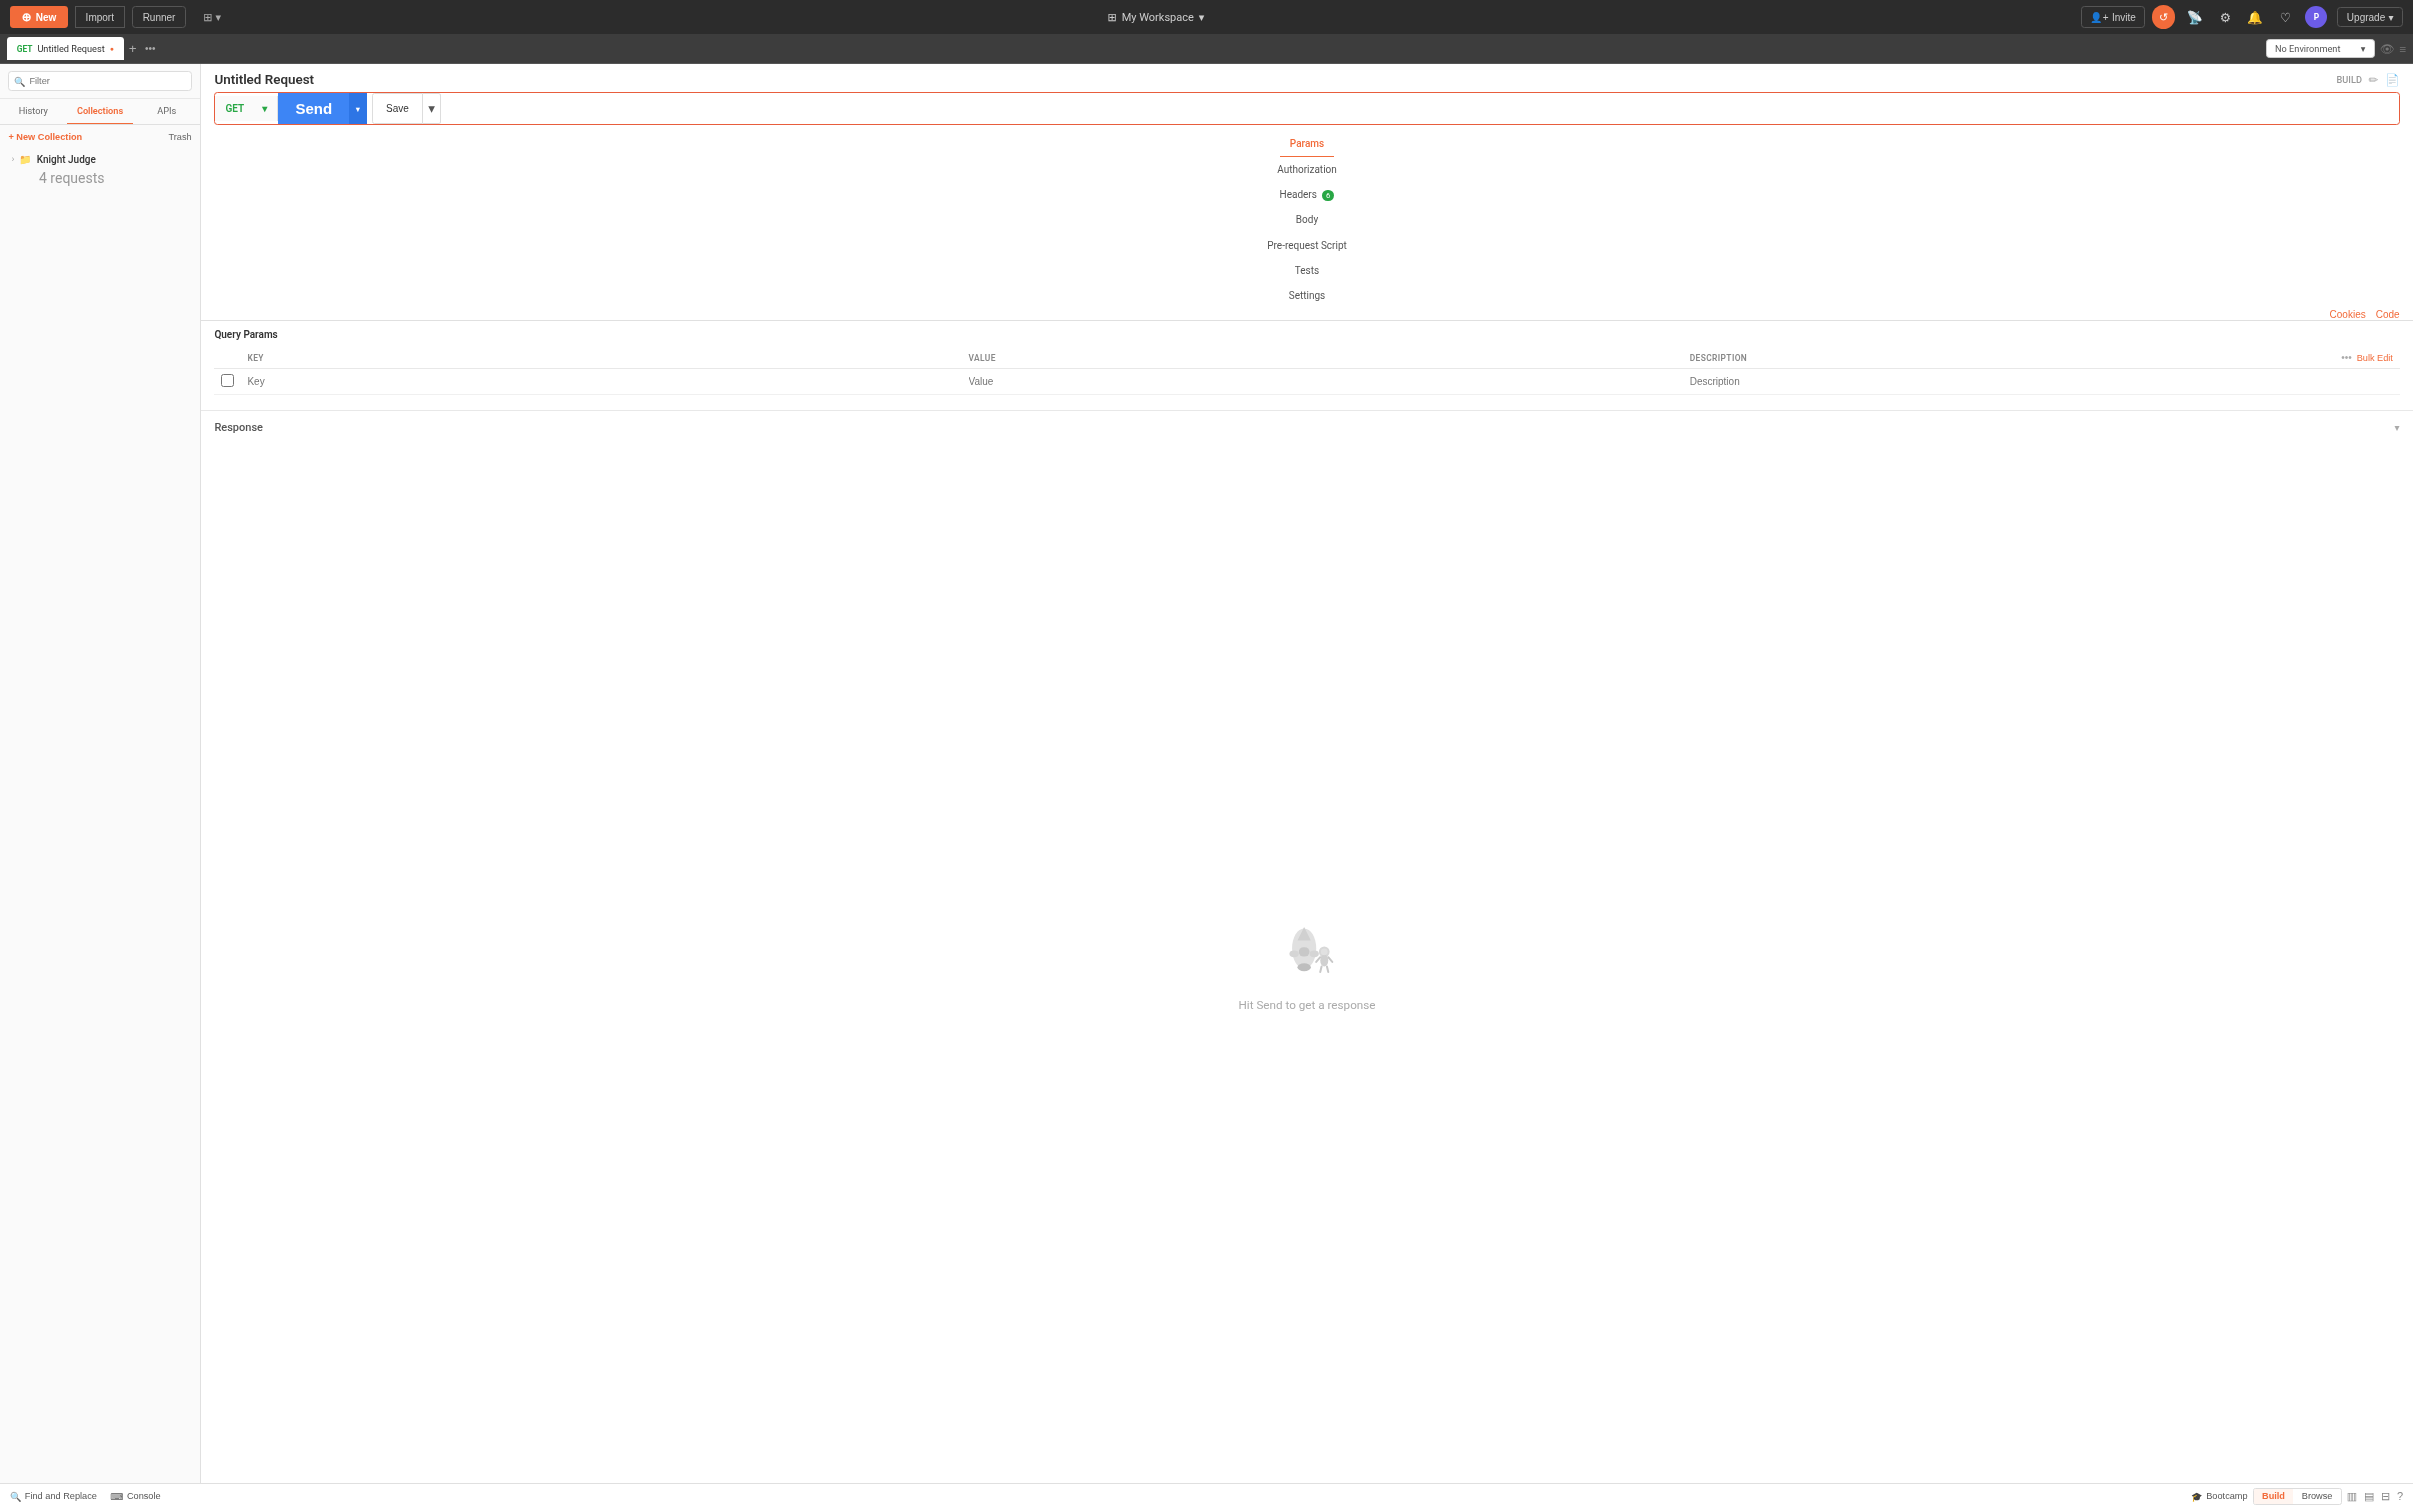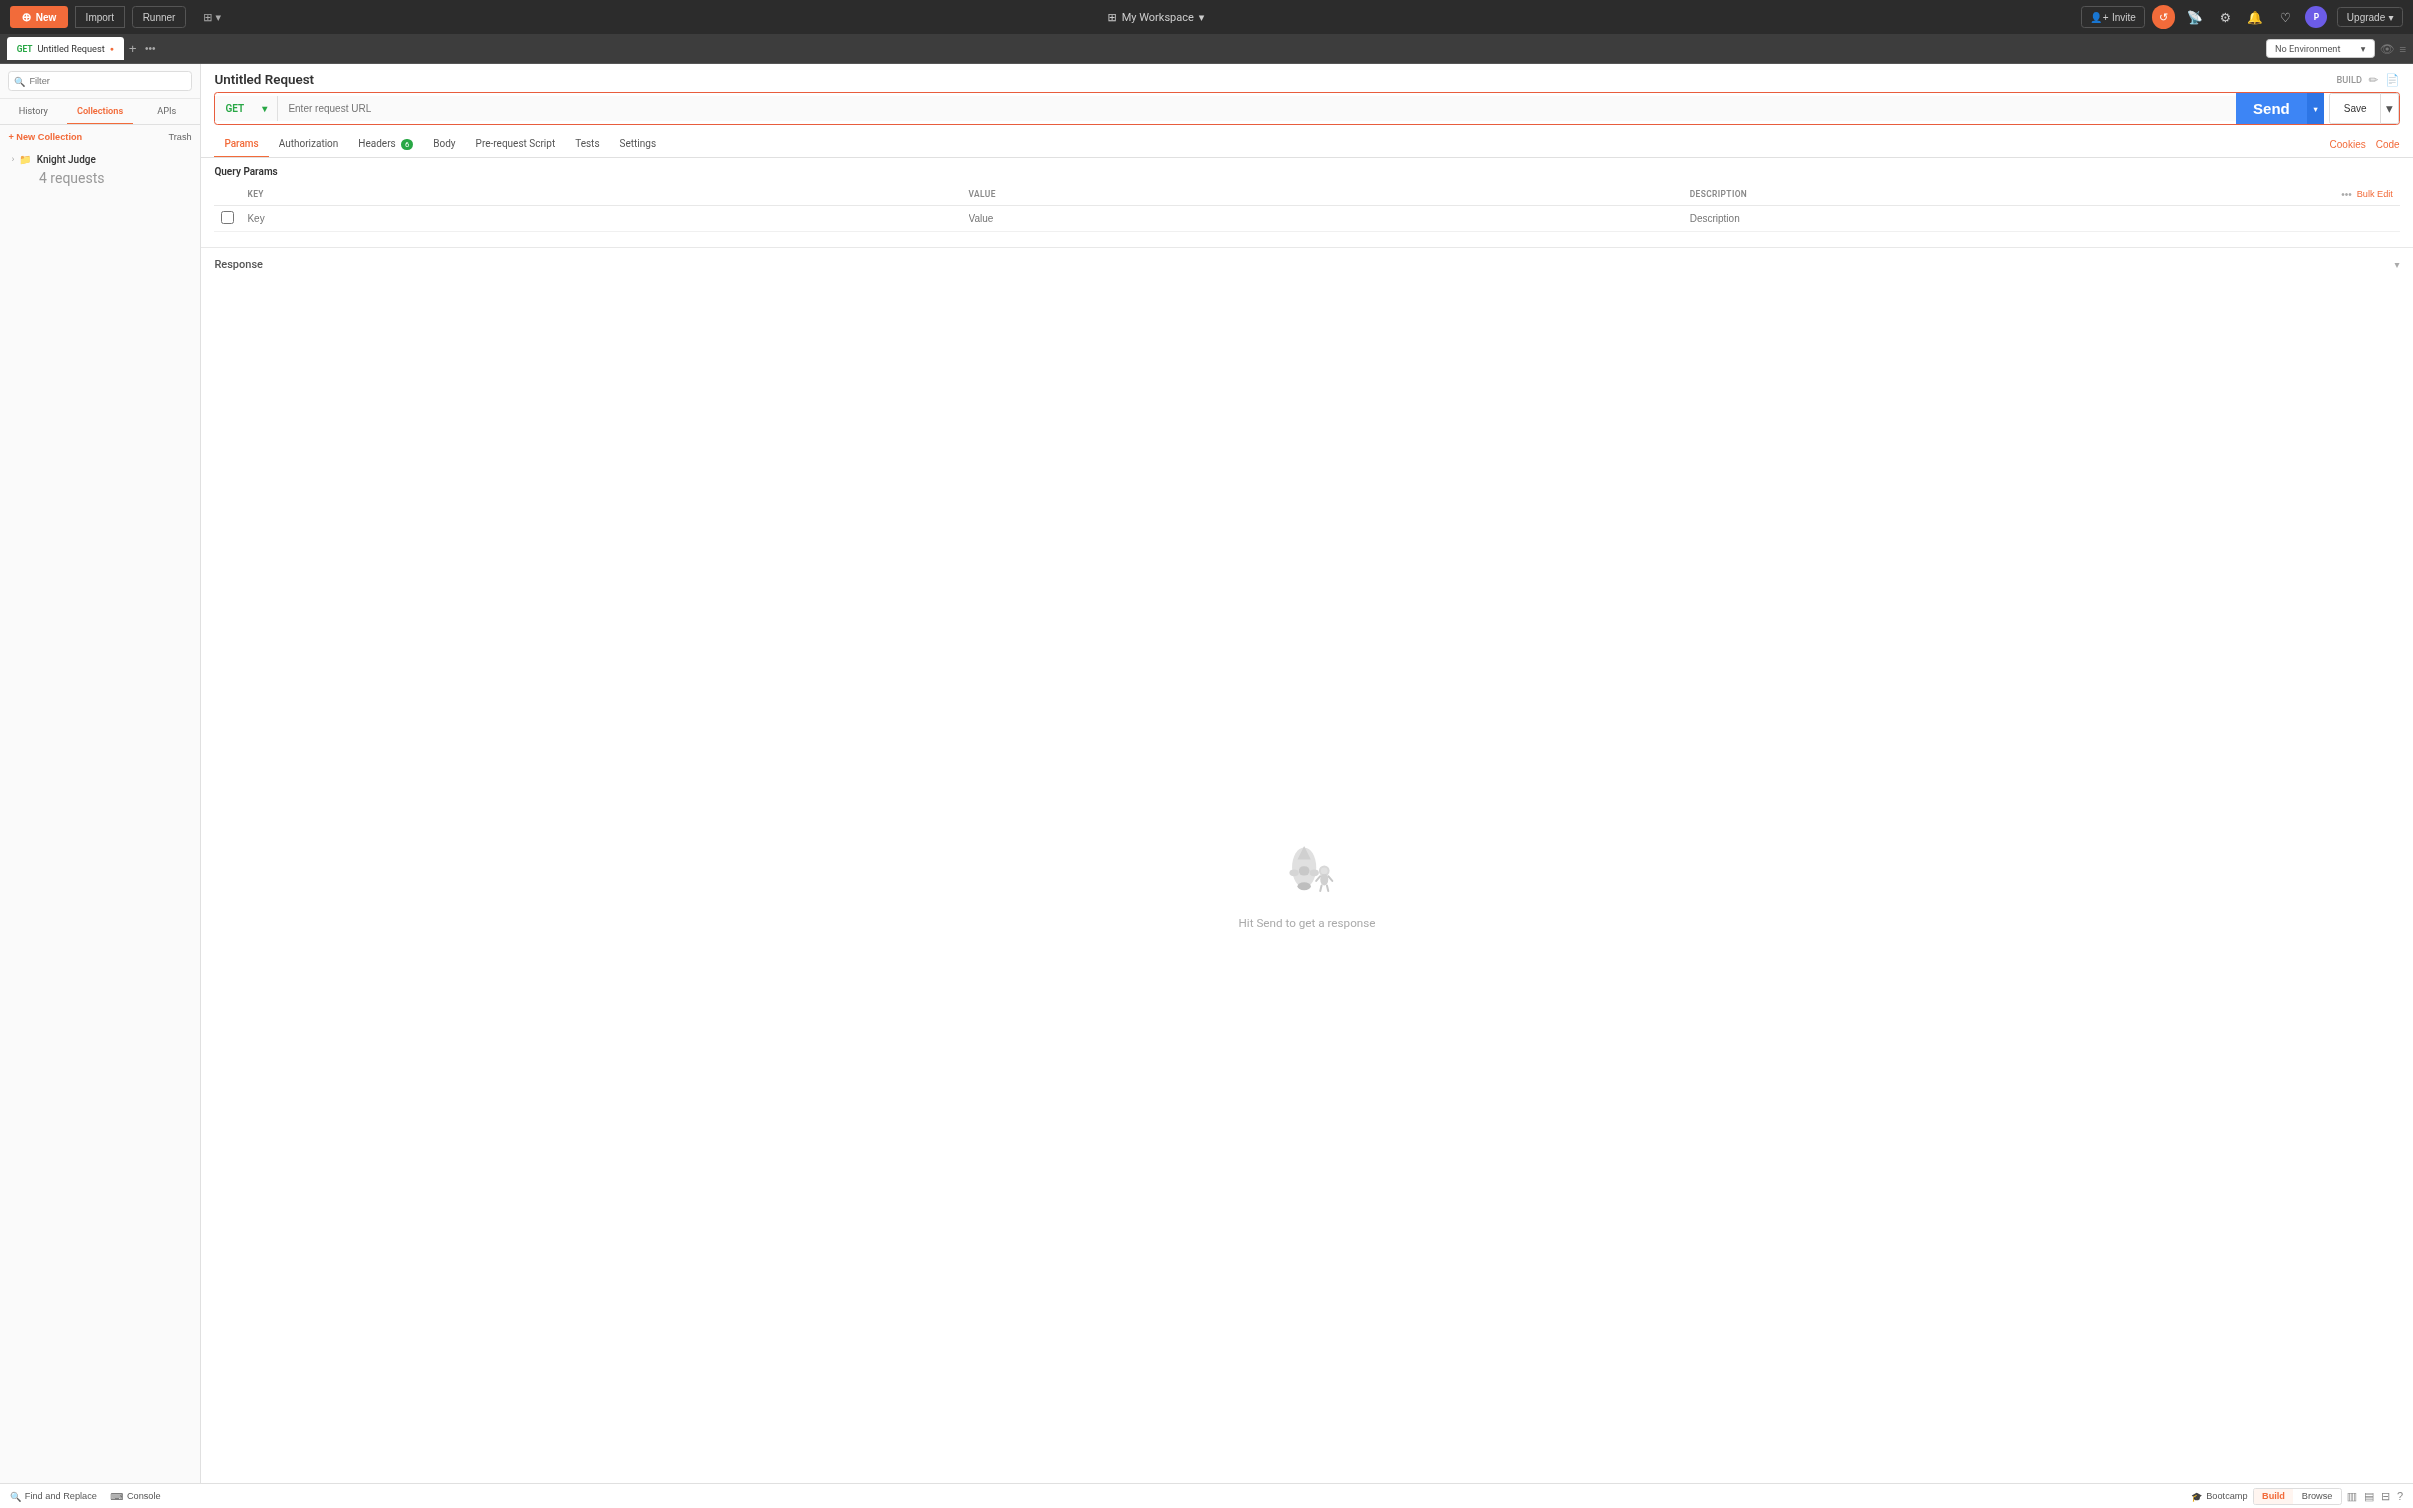--- a/index.html
+++ b/index.html
@@ -66,21 +66,21 @@
     .method-select { border: none; border-right: 0.8px solid #e0e0e0; padding: 6.7px 10px; font-size: 10px; font-weight: 600; color: #28a745; background: #fafafa; cursor: pointer; display: flex; align-items: center; gap: 3.4px; outline: none; min-width: 63px; justify-content: space-between; }
     .url-input { flex: 1; border: none; padding: 6.7px 10px; font-size: 10px; color: #999; outline: none; background: #fafafa; }
     .send-btn-group { display: flex; align-items: stretch; }
     .send-btn { background: #3d85f5; border: none; color: #fff; padding: 6.7px 17px; font-size: 15px; font-weight: 600; cursor: pointer; }
     .send-dropdown { background: #2d75e5; border: none; color: #fff; padding: 6.7px 6.7px; cursor: pointer; font-size: 8.4px; }
     .save-btn-group { display: flex; align-items: stretch; margin-left: 5px; }
     .save-btn { background: #fff; border: 0.8px solid #ddd; color: #333; padding: 6.7px 13.4px; font-size: 10px; font-weight: 500; cursor: pointer; border-radius: 2.5px 0 0 2.5px; }
     .save-dropdown { background: #fff; border: 0.8px solid #ddd; border-left: none; color: #555; padding: 6.7px 5px; cursor: pointer; border-radius: 0 2.5px 2.5px 0; }
 
     
-    .nav-tabs { display: flex; align-items: center; padding: 0 13.4px; border-bottom: 0.8px solid #e0e0e0; margin-top: 6.7px; }
+    .nav-tabs { display: flex; align-items: center; padding: 0 13.4px; border-bottom: 0.8px solid #e0e0e0; margin-top: 6.7px; flex-direction: column; }
     .nav-tab { padding: 6.7px 10px; font-size: 10px; color: #555; cursor: pointer; border-bottom: 1.7px solid transparent; }
     .nav-tab.active { color: #f26b3a; border-bottom: 1.7px solid #f26b3a; font-weight: 500; }
     .nav-tab-badge { background: #28a745; color: white; border-radius: 6.7px; font-size: 7.5px; padding: 0.8px 4.2px; margin-left: 2.5px; }
     .cookies-code { margin-left: auto; display: flex; gap: 10px; }
     .link-btn { background: none; border: none; color: #f26b3a; font-size: 10px; cursor: pointer; text-align: center; }
 
     
     .params-section { padding: 8.4px 13.4px; }
     .params-title { font-size: 10px; font-weight: 600; color: #333; margin-bottom: 6.7px; }
     .params-table { width: 100%; border-collapse: collapse; }
@@ -216,21 +216,20 @@
           <button class="build-icon-btn">📄</button>
         </div>
       </div>
     </div>
 
     <div class="url-bar">
       <div class="method-select">
         <span>GET</span>
         <span>▾</span>
       </div>
-      <input class="url-input" type="text" placeholder="Enter request URL" style="">
       <div class="send-btn-group">
         <button class="send-btn">Send</button>
         <button class="send-dropdown">▾</button>
       </div>
       <div class="save-btn-group">
         <button class="save-btn">Save</button>
         <button class="save-dropdown">▾</button>
       </div>
     </div>
 

